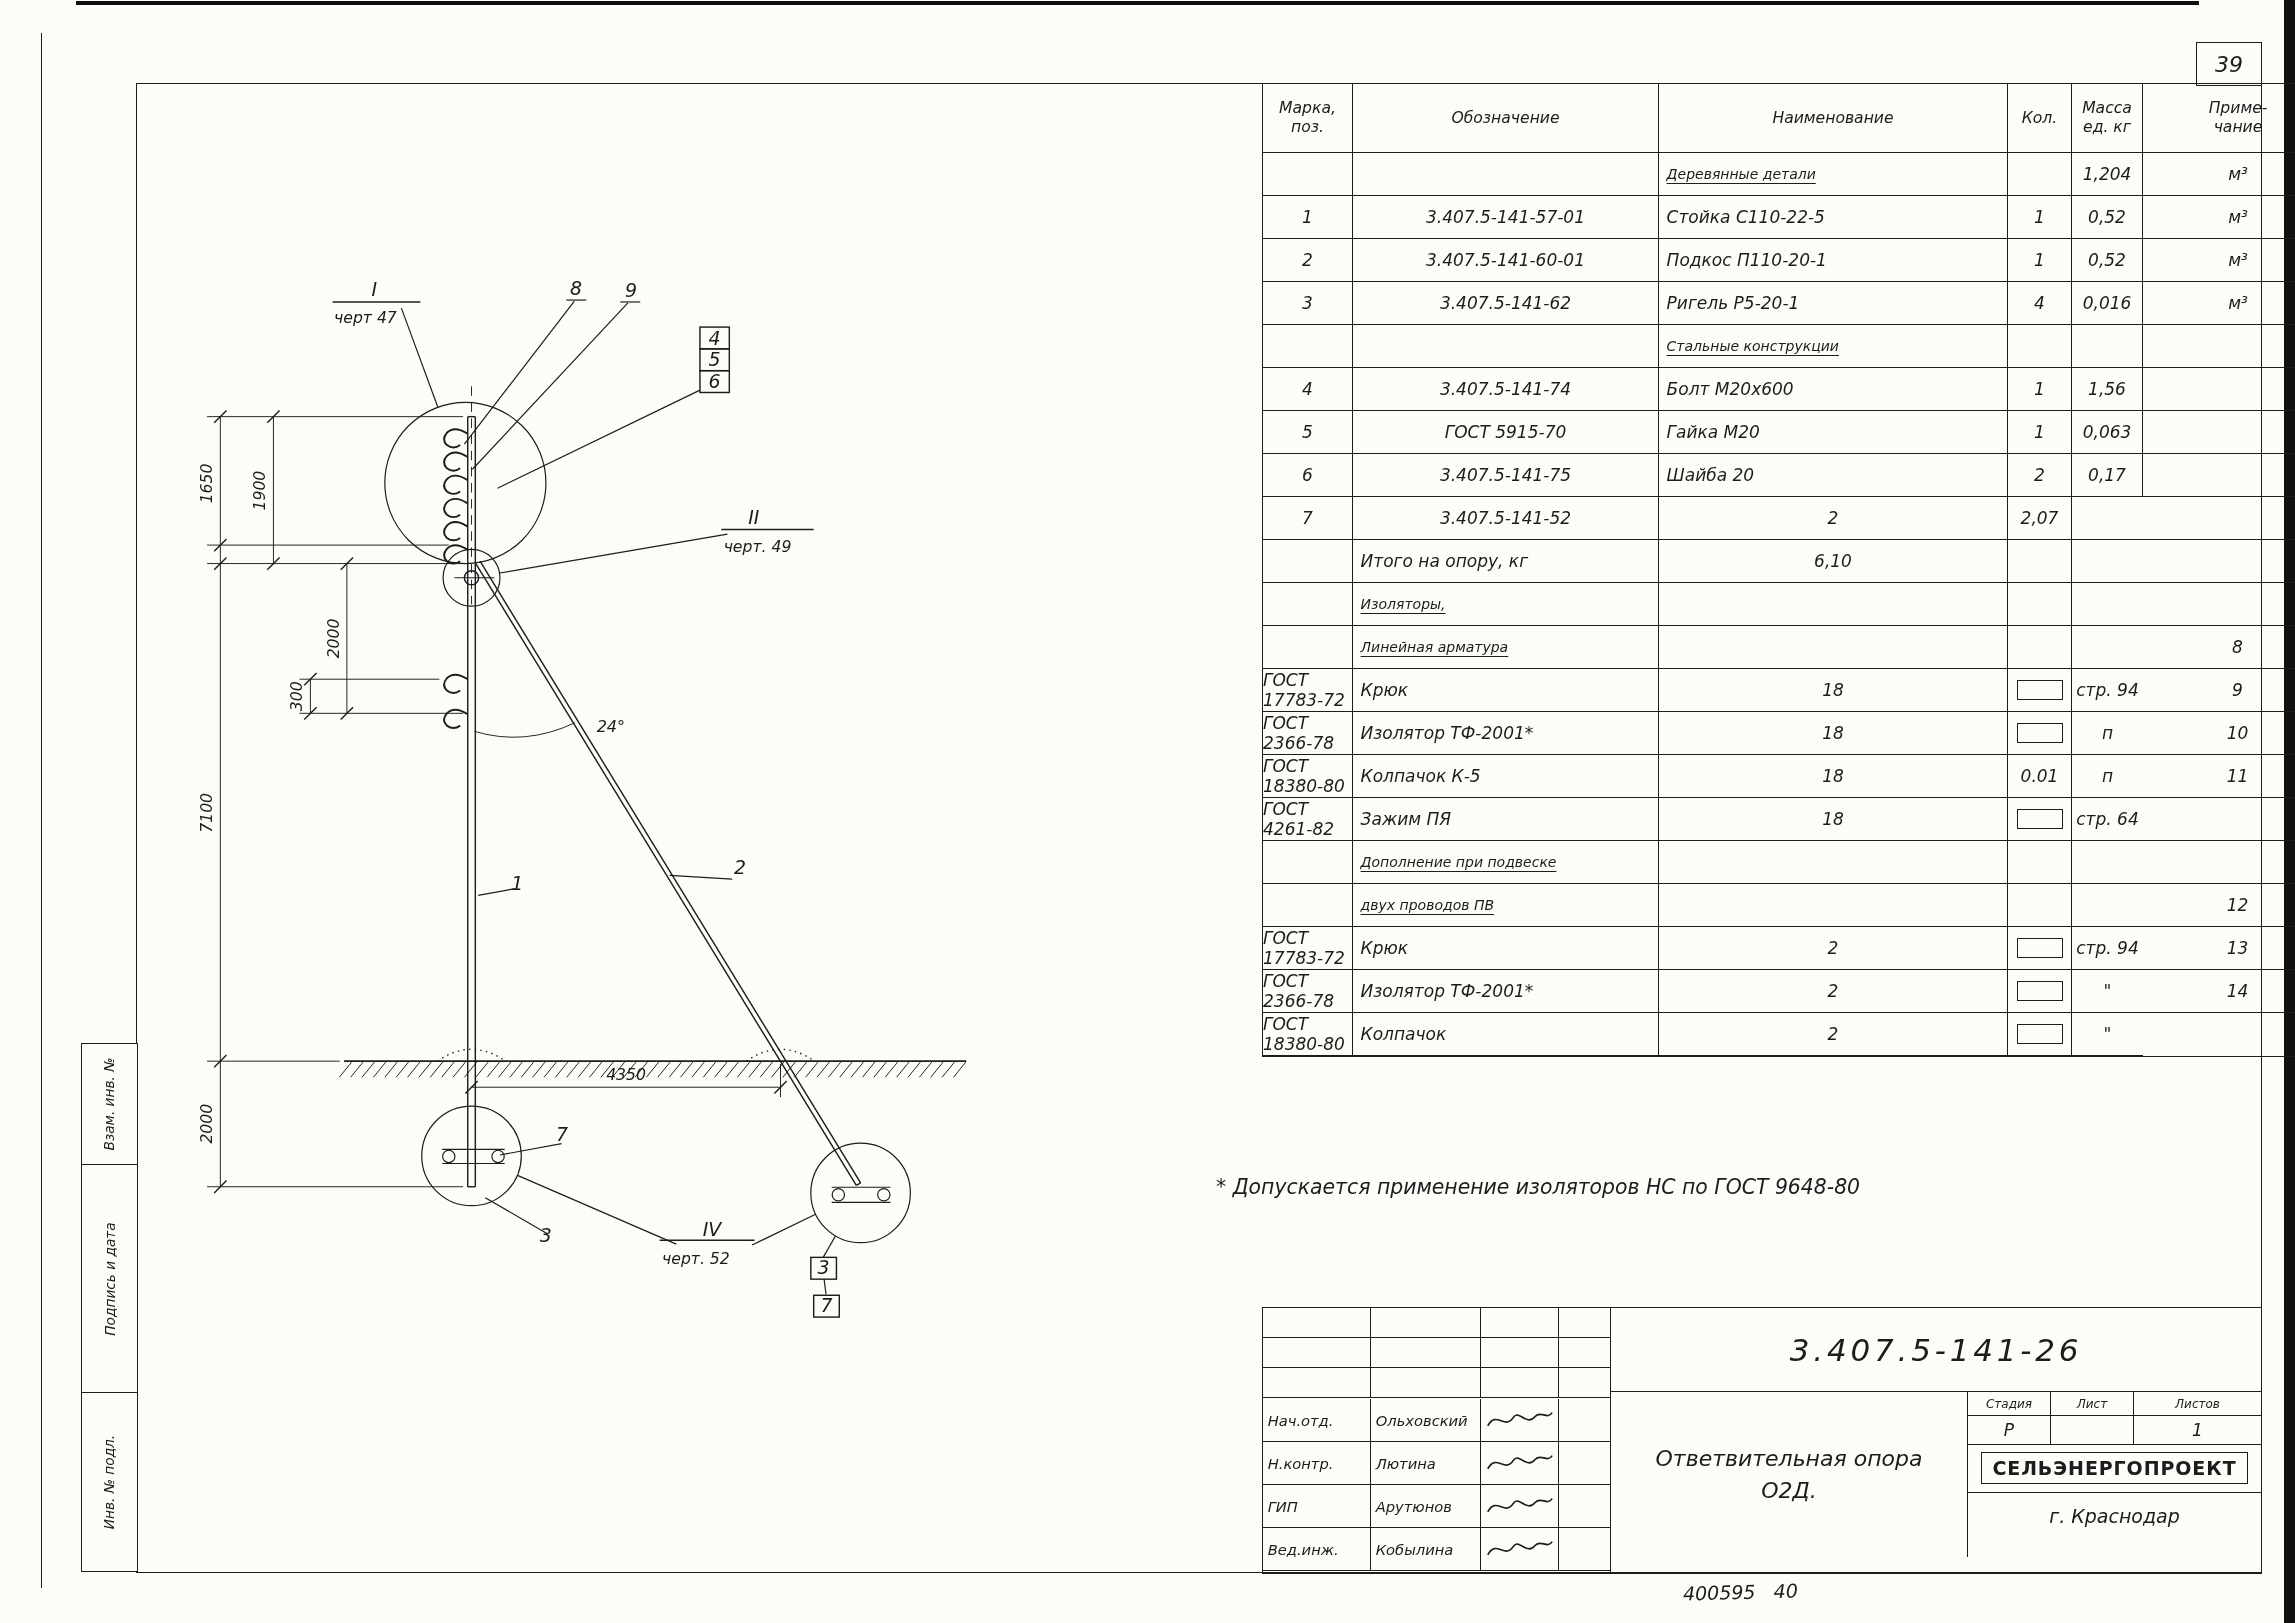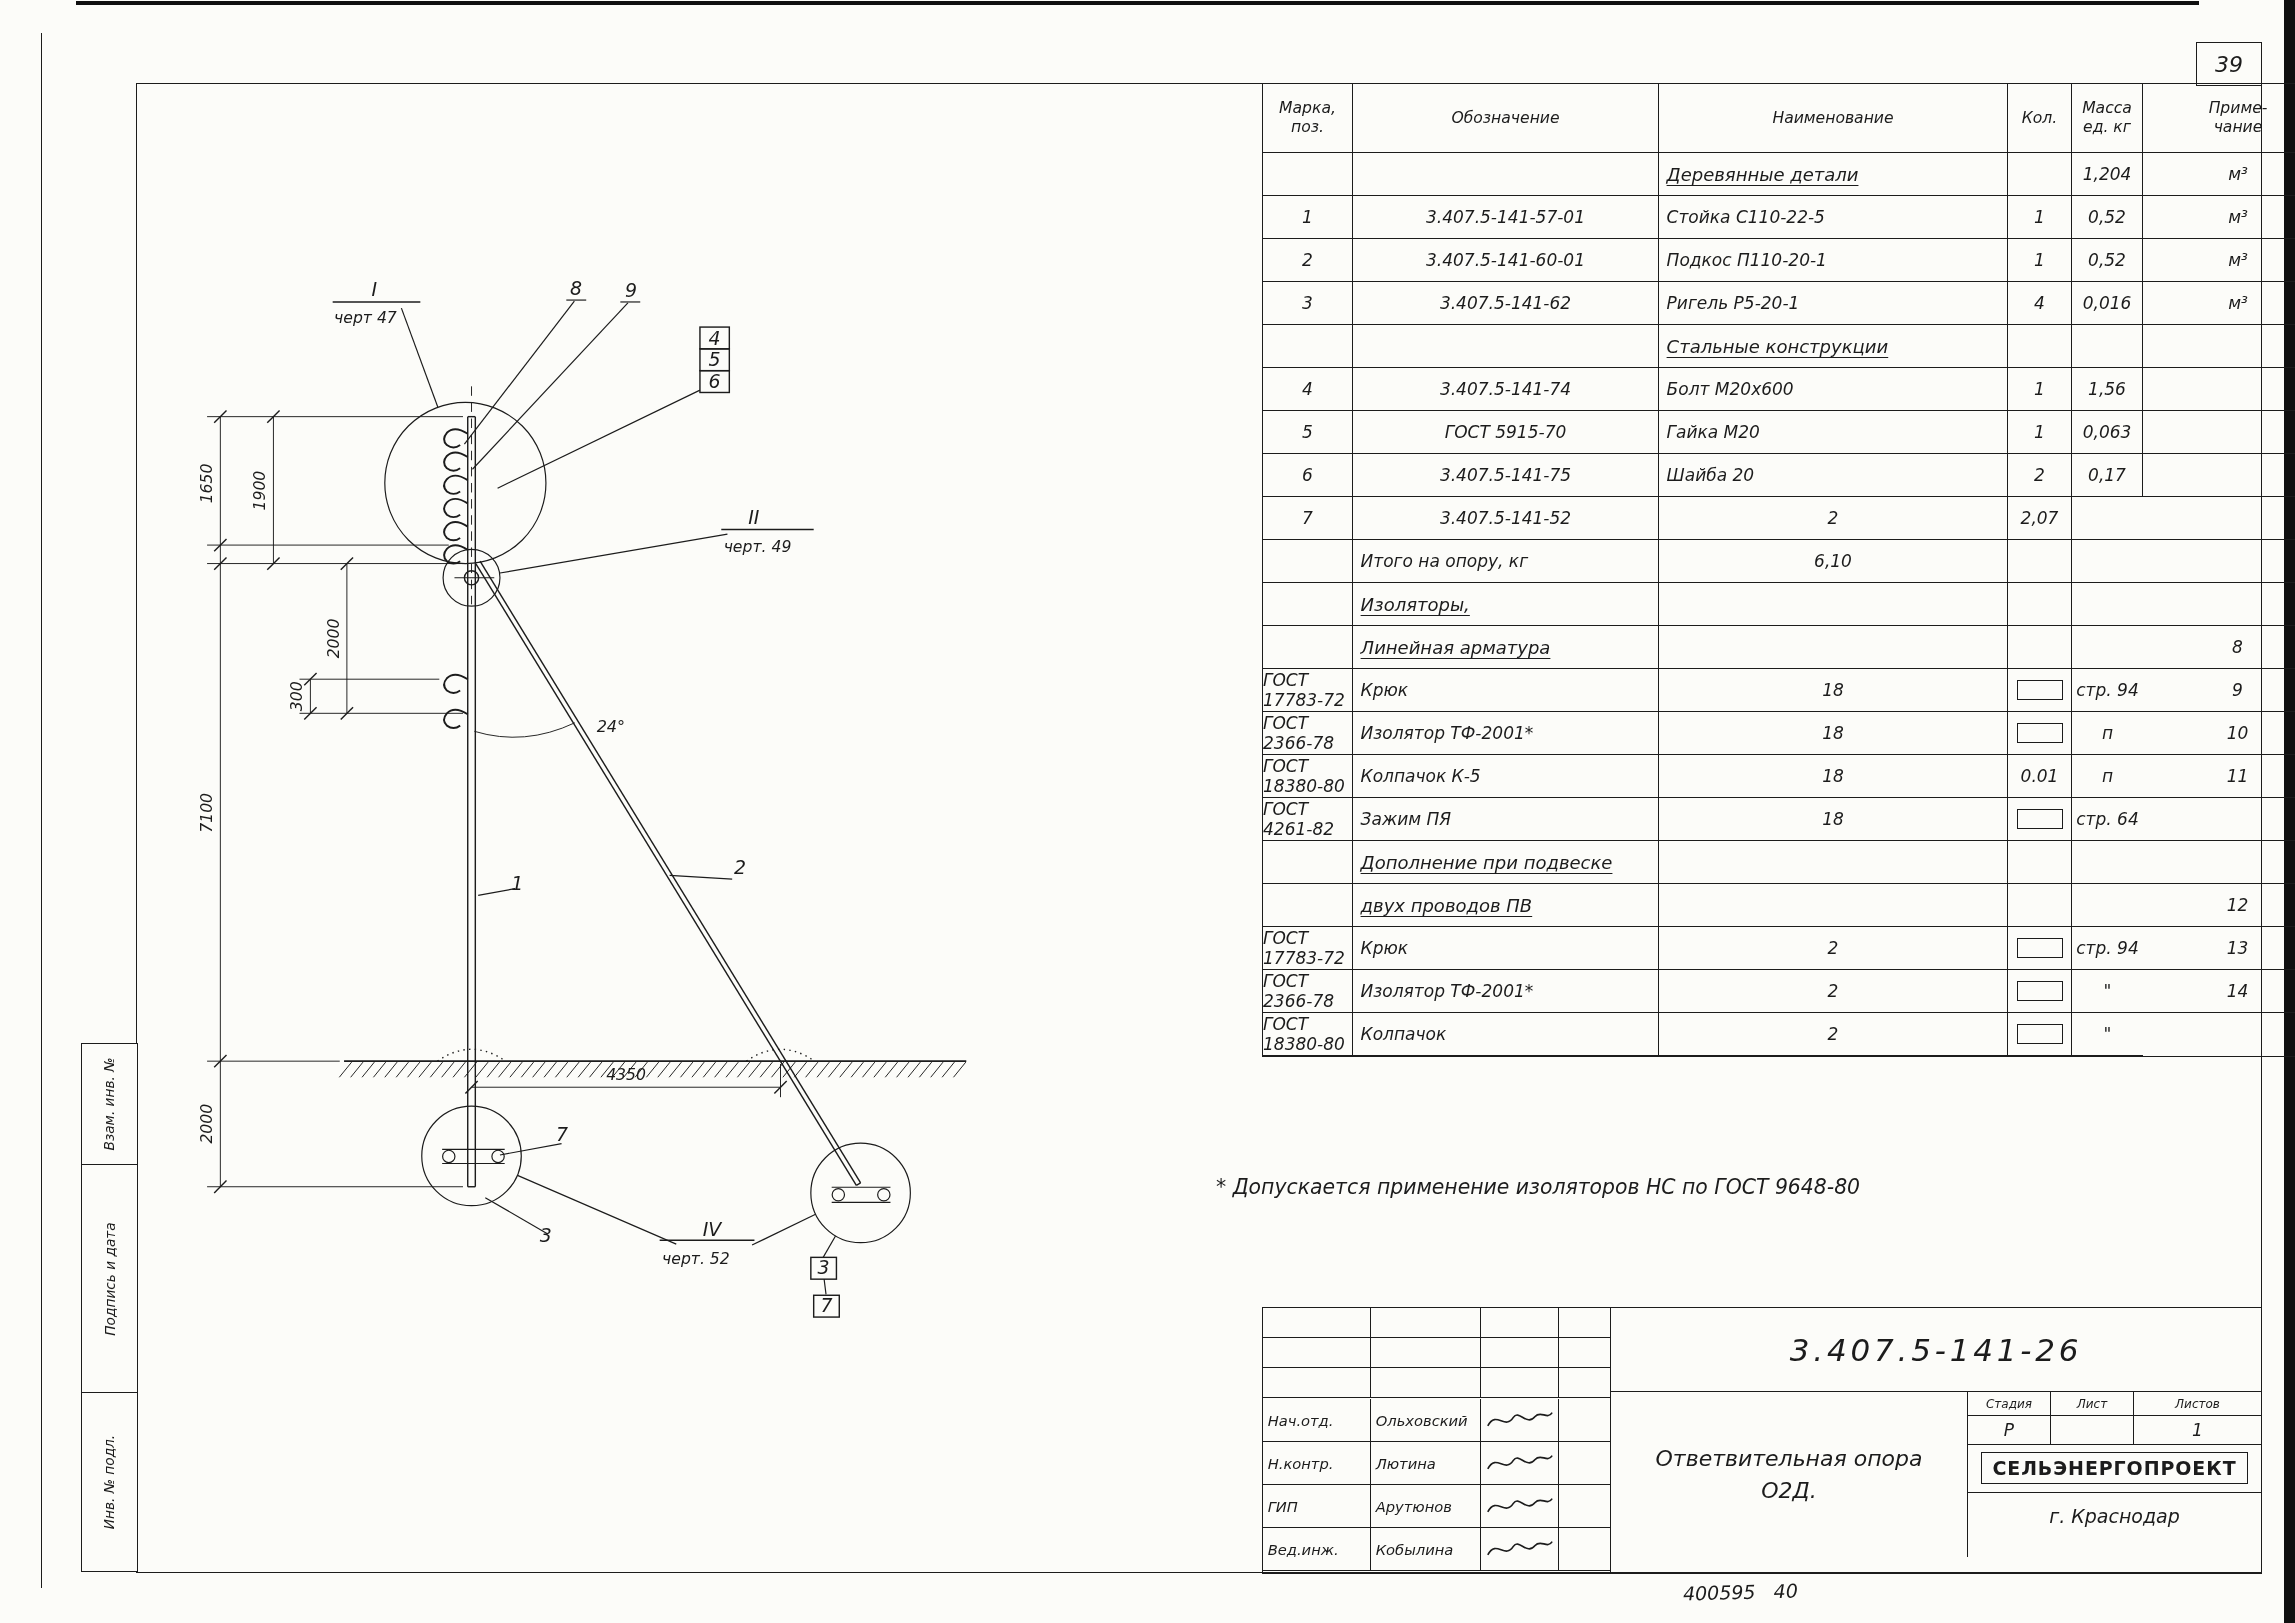--- a/index.html
+++ b/index.html
@@ -29,21 +29,21 @@
   .drawing-svg .ang{font-size:34px}
 
   .spec-table{position:absolute;left:1262px;top:83px;width:1072px;border:1.9px solid #1c1c1c;display:grid;
     grid-template-columns:90px 306px 349px 64px 71px 1fr;grid-template-rows:69px repeat(21,43px)}
   .cell{border-right:0.9px solid #1c1c1c;border-bottom:0.9px solid #1c1c1c;display:flex;align-items:center;justify-content:center;
     font-size:17px;font-style:italic;overflow:visible}
   .cell.last{border-right:none}
   .cell.h{white-space:pre-line;text-align:center;font-size:15.6px;line-height:1.2}
   .cell.name{justify-content:flex-start;padding-left:7.6px}
   .cell.name span{white-space:nowrap}
-  .cell.name span.sec{text-decoration:underline;text-underline-offset:4.3px;font-size:18px}
+  .cell.name span.sec{text-decoration:underline;text-underline-offset:4.3px;font-size:14px}
   .mass-box{width:46px;height:20px;border:1.4px solid #1c1c1c}
 
   .footnote{position:absolute;left:1216px;top:1175px;font-size:20.4px;font-style:italic;white-space:nowrap}
 
   .title-block{position:absolute;left:1262px;top:1307px;width:1000px;height:267px;border:1.9px solid #1c1c1c}
   .tb-left{position:absolute;left:0;top:0;width:348px;height:100%;border-right:1.4px solid #1c1c1c}
   .tb-empty{display:grid;grid-template-columns:108px 110px 78px 1fr;grid-auto-rows:30px;height:91px}
   #tb-signatures{display:grid;grid-template-columns:108px 110px 78px 1fr;grid-auto-rows:43px}
   .tcell{border-right:0.9px solid #1c1c1c;border-bottom:0.9px solid #1c1c1c;display:flex;align-items:center;padding-left:4.7px;
     font-size:14.7px;font-style:italic;overflow:hidden}

